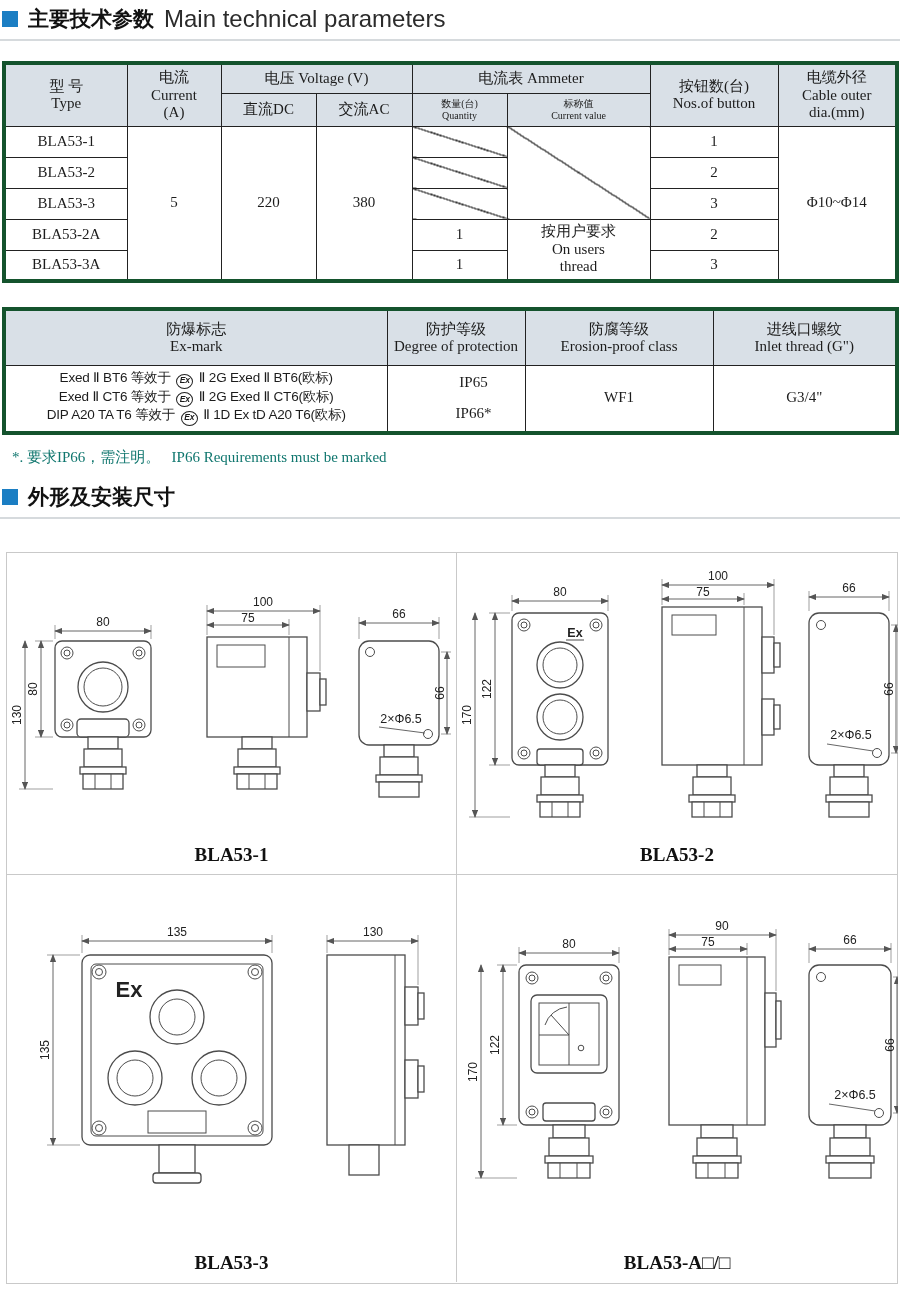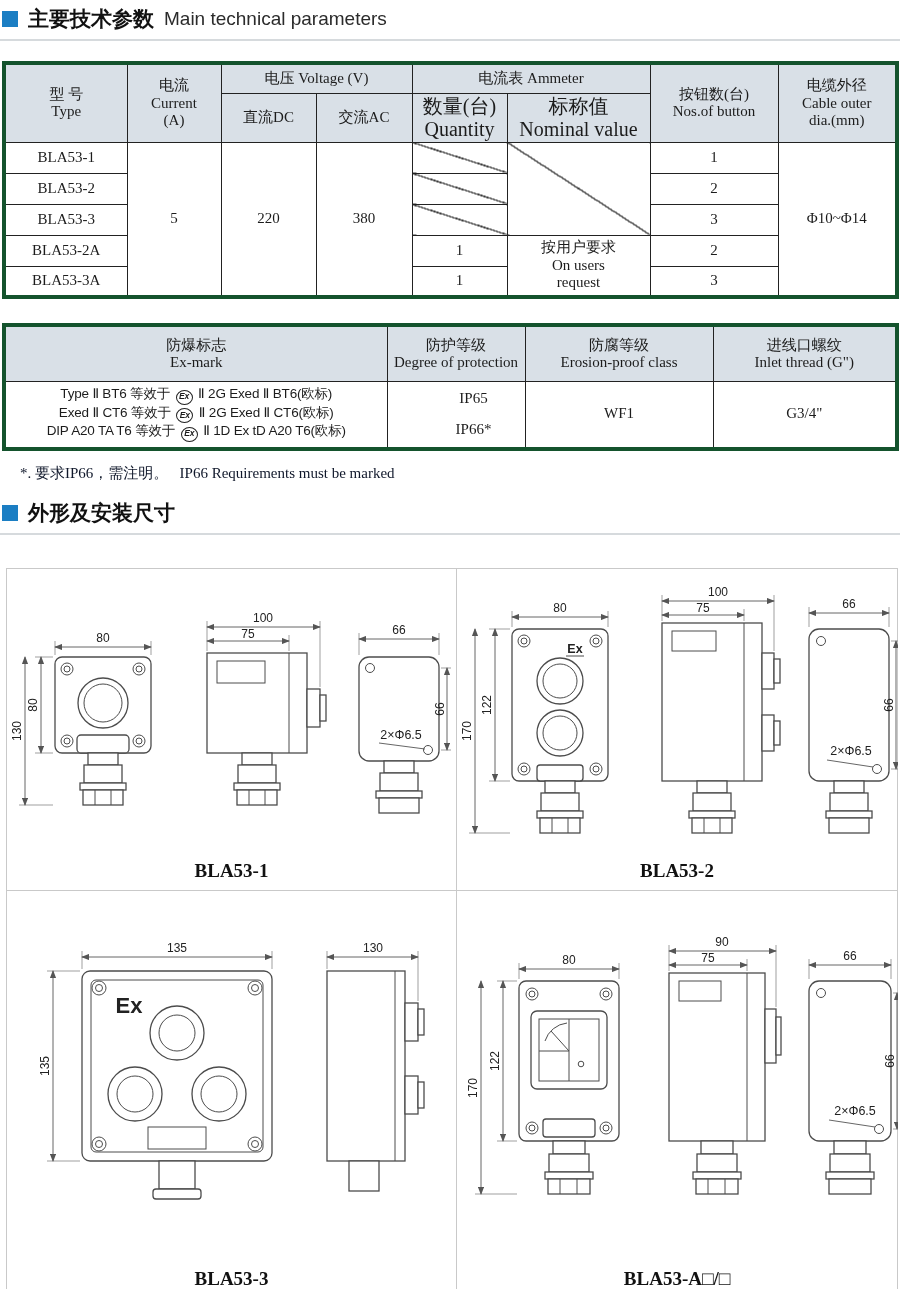--- a/index.html
+++ b/index.html
@@ -2,41 +2,41 @@
 <html><head>
 <meta charset="utf-8">
 <style>
   html,body{margin:0;padding:0;background:#fff;}
   .page{position:relative;width:900px;height:1289px;background:#fff;overflow:hidden;
         font-family:"Liberation Serif",serif;color:#1c1c1c;}
   
   .sec-header{display:flex;align-items:center;gap:10px;margin:6px 0 0 2px;height:26px;}
   .sec-sq{width:16px;height:16px;background:#1b7ec3;flex:0 0 auto;}
   .sec-cn{font-family:"Liberation Sans",sans-serif;font-weight:bold;font-size:21px;color:#111;}
-  .sec-en{font-family:"Liberation Sans",sans-serif;font-size:19px;color:#2b2b2b;}
+  .sec-en{font-family:"Liberation Sans",sans-serif;font-size:24px;color:#2b2b2b;}
   .sec-rule{height:2px;background:#d6dadd;margin-top:7px;}
   
   table.tt{border-collapse:collapse;table-layout:fixed;margin-left:2px;width:893px;
            font-size:15px;}
   table.tt td,table.tt th{border:1px solid #222;text-align:center;vertical-align:middle;
            padding:1px 2px;font-weight:normal;line-height:1.15;}
   table.tt{border:4px solid #14532d;}
   th.hd,td.hd{background:#d9e0e7;}
   .hline{display:block;}
-  .small{font-size:20px;}
+  .small{font-size:10px;}
   .slash{background-image:linear-gradient(to right top,
           transparent calc(50% - 0.7px),#3a3a3a calc(50% - 0.7px),
           #3a3a3a calc(50% + 0.7px),transparent calc(50% + 0.7px));}
   .exmark-cell{text-align:center;font-family:"Liberation Sans",sans-serif;
           font-size:13.5px;letter-spacing:-0.2px;line-height:1.45;}
   .ex-sym{display:inline-flex;align-items:center;justify-content:center;
           width:15px;height:13px;border:1px solid #222;border-radius:50%;
           font-size:8.5px;font-style:italic;font-weight:bold;vertical-align:-1px;margin:0 2px;}
   .ip-cell span{display:block;line-height:2.1;margin-left:35px;}
-  .note{margin:13px 0 0 20px;font-size:15px;color:#0f172a;}
+  .note{margin:13px 0 0 12px;font-size:15px;color:#0f766e;}
   
   .panel{margin:33px 0 0 6px;width:890px;height:730px;border:1px solid #c9c9c9;
          display:grid;grid-template-columns:449px 441px;grid-template-rows:322px 407px;}
   .cell{position:relative;}
   .cell.bl{border-left:1px solid #c9c9c9;}
   .cell.bb{border-bottom:1px solid #c9c9c9;}
   .cap{position:absolute;left:0;right:0;bottom:8px;text-align:center;
        font-weight:bold;font-size:19px;color:#111;}
   svg text{font-family:"Liberation Sans",sans-serif;font-size:12px;fill:#222;}
   svg .obj{fill:#fff;stroke:#4c4c4c;stroke-width:1.3;}
@@ -109,21 +109,21 @@
     </tr>
     <tr style="height:33px">
       <th class="hd"><span>直流DC</span></th>
       <th class="hd"><span>交流AC</span></th>
       <th class="hd small">
         <span class="hline">数量(台)</span>
         <span class="hline">Quantity</span>
       </th>
       <th class="hd small">
         <span class="hline">标称值</span>
-        <span class="hline">Nominal value</span>
+        <span class="hline">Current value</span>
       </th>
     </tr>
     <tr style="height:31px">
       <td>BLA53-1</td>
       <td rowspan="5">5</td>
       <td rowspan="5">220</td>
       <td rowspan="5">380</td>
       <td class="slash"></td>
       <td class="slash" rowspan="3"></td>
       <td>1</td>
@@ -138,21 +138,21 @@
       <td>BLA53-3</td>
       <td class="slash"></td>
       <td>3</td>
     </tr>
     <tr style="height:31px">
       <td>BLA53-2A</td>
       <td>1</td>
       <td rowspan="2">
         <span class="hline">按用户要求</span>
         <span class="hline">On users</span>
-        <span class="hline">request</span>
+        <span class="hline">thread</span>
       </td>
       <td>2</td>
     </tr>
     <tr style="height:31px">
       <td>BLA53-3A</td>
       <td>1</td>
       <td>3</td>
     </tr>
   </tbody>
     </table>
@@ -179,21 +179,21 @@
         <span class="hline">Erosion-proof class</span>
       </th>
       <th class="hd">
         <span class="hline">进线口螺纹</span>
         <span class="hline">Inlet thread (G")</span>
       </th>
     </tr>
     <tr style="height:65px">
       <td class="exmark-cell">
         <span class="hline">
-          <span>Type Ⅱ BT6  等效于</span>
+          <span>Exed Ⅱ BT6  等效于</span>
           <span class="ex-sym">Ex</span>
           <span>Ⅱ 2G  Exed Ⅱ BT6(欧标)</span>
         </span>
         <span class="hline">
           <span>Exed Ⅱ CT6  等效于</span>
           <span class="ex-sym">Ex</span>
           <span>Ⅱ 2G  Exed Ⅱ CT6(欧标)</span>
         </span>
         <span class="hline">
           <span>DIP A20 TA T6  等效于</span>

